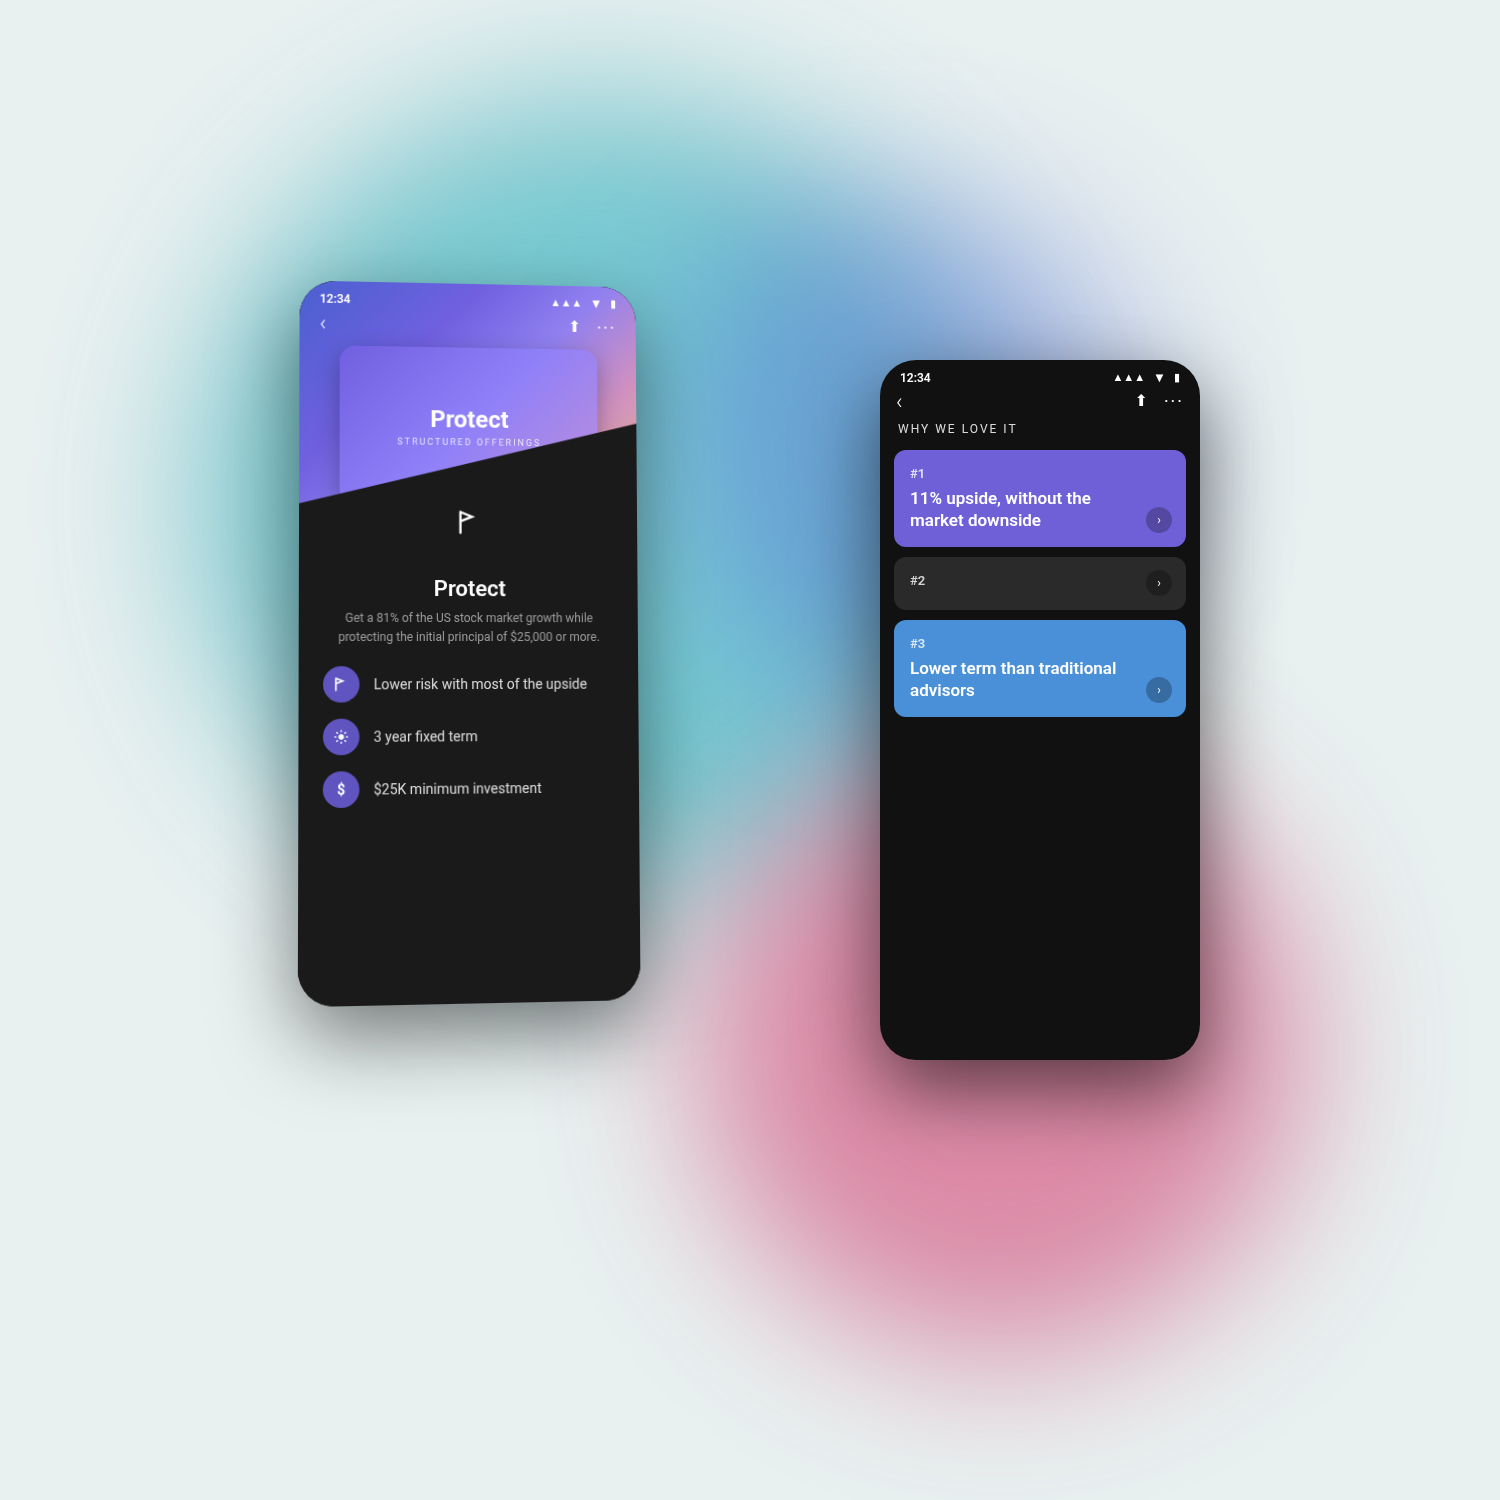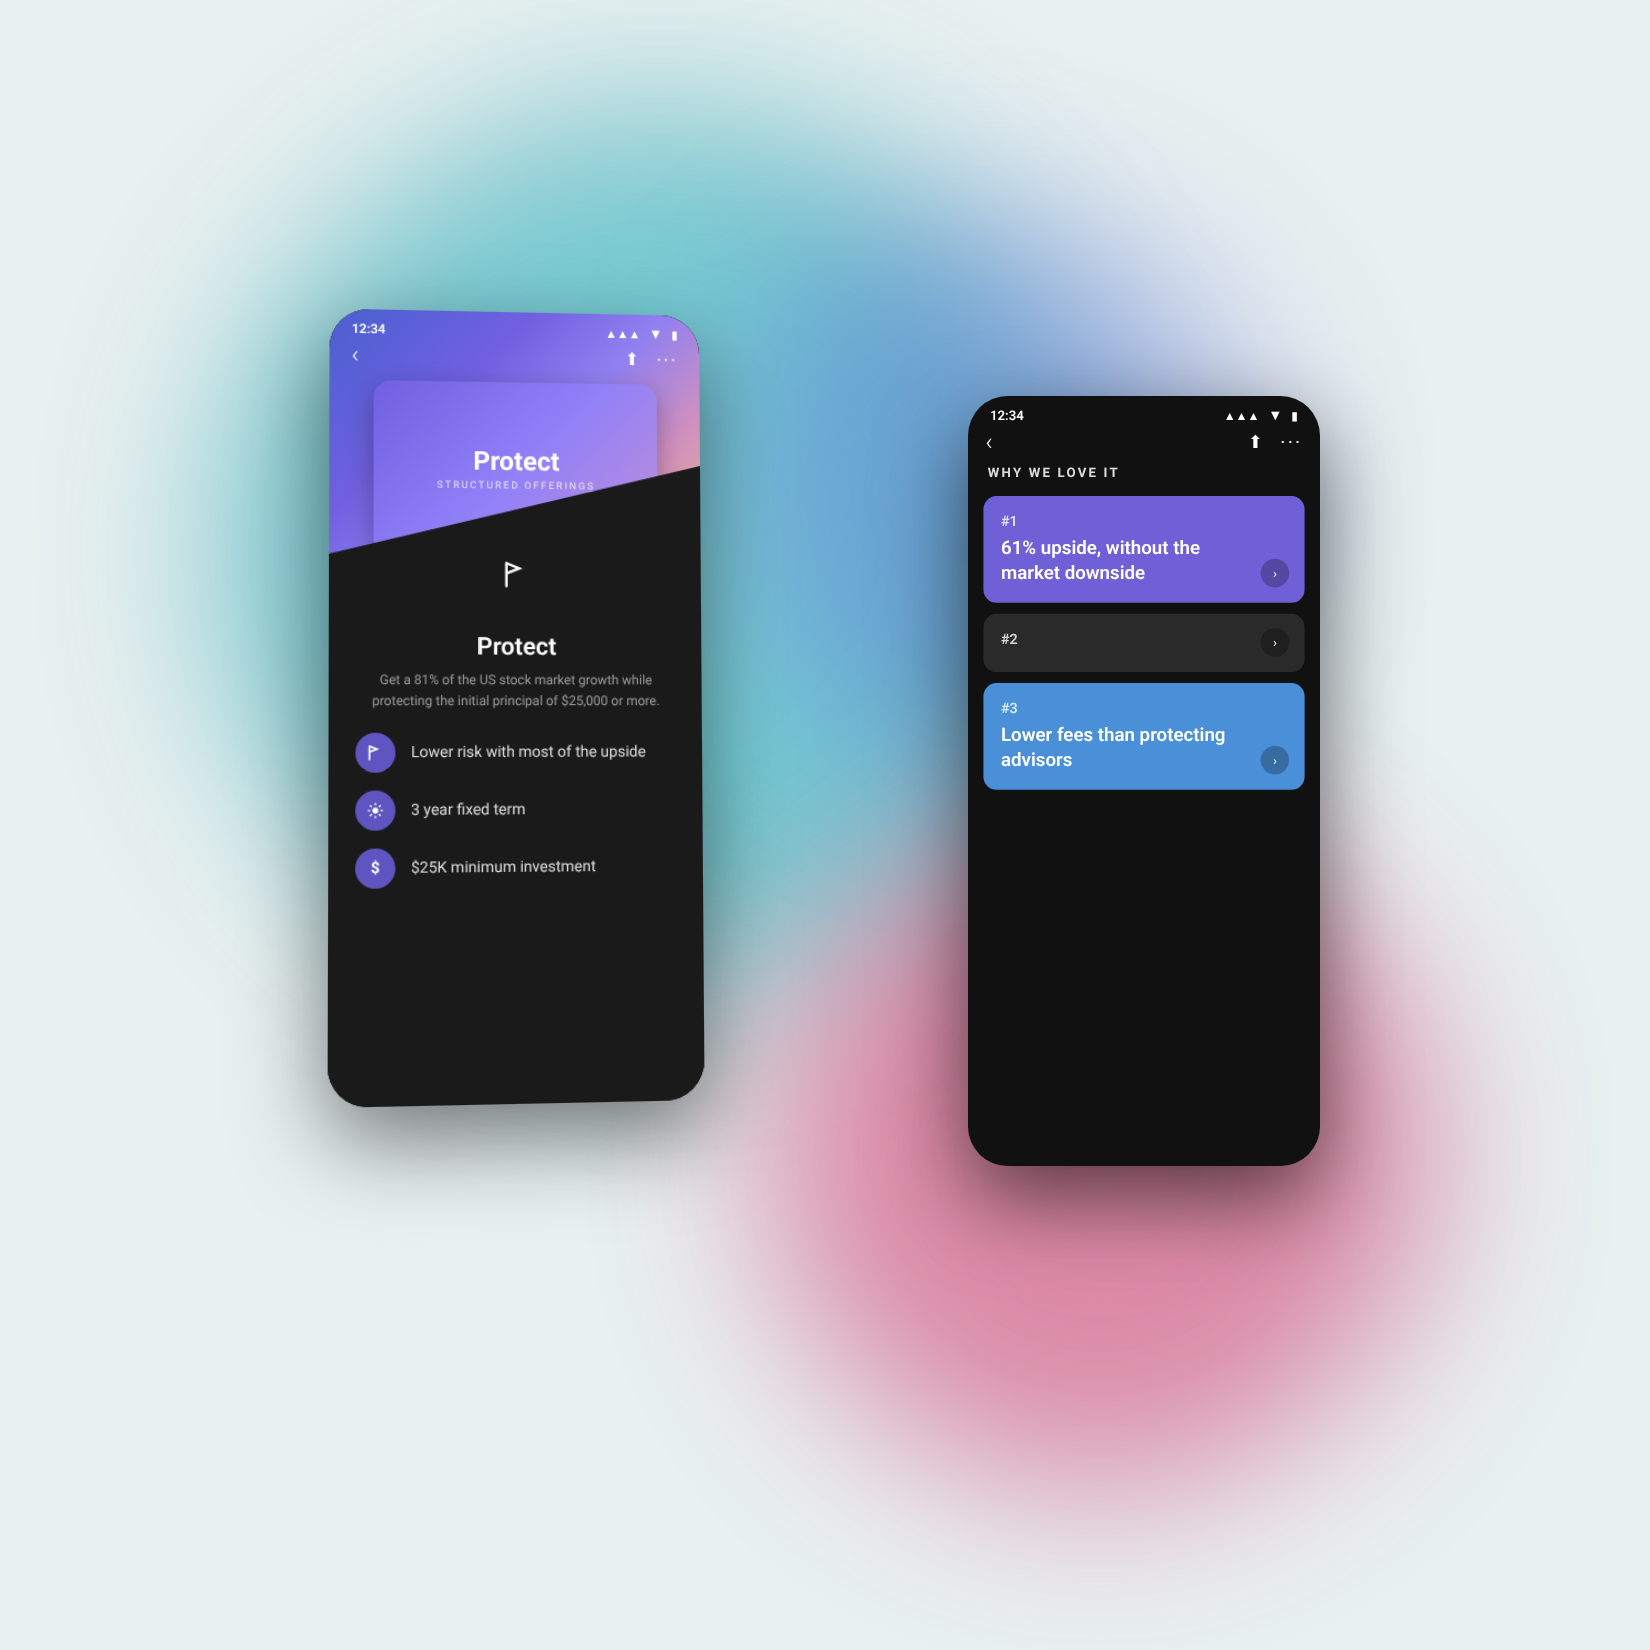--- a/index.html
+++ b/index.html
@@ -137,21 +137,21 @@
       background: #111;
       border-radius: 36px;
       box-shadow: 0 30px 80px rgba(0,0,0,0.6);
       overflow: hidden;
       z-index: 2;
     }
 
     .section-heading {
       padding: 0 18px 14px;
       font-size: 12px;
-      font-weight: 700;
+      font-weight: 400;
       letter-spacing: 2px;
       color: rgba(255,255,255,0.85);
       text-transform: uppercase;
     }
 
     .love-card {
       margin: 0 14px 10px;
       border-radius: 12px;
       padding: 16px;
       position: relative;
@@ -316,29 +316,29 @@
       <div style="display:flex;gap:16px;">
         <span style="color:white;font-size:16px;">⬆</span>
         <span style="color:white;font-size:18px;letter-spacing:2px;">···</span>
       </div>
     </div>
 
     <div class="section-heading">WHY WE LOVE IT</div>
 
     <div class="love-card love-card-purple">
       <div class="love-card-number">#1</div>
-      <div class="love-card-title">61% upside, without the market downside</div>
+      <div class="love-card-title">11% upside, without the market downside</div>
       <div class="arrow-circle">›</div>
     </div>
 
     <div class="love-card love-card-dark">
       <div class="love-card-number">#2</div>
       <div class="arrow-circle">›</div>
     </div>
 
     <div class="love-card love-card-blue">
       <div class="love-card-number">#3</div>
-      <div class="love-card-title">Lower fees than protecting advisors</div>
+      <div class="love-card-title">Lower term than traditional advisors</div>
       <div class="arrow-circle">›</div>
     </div>
   </div>
 
 </div>
 
 </body></html>

